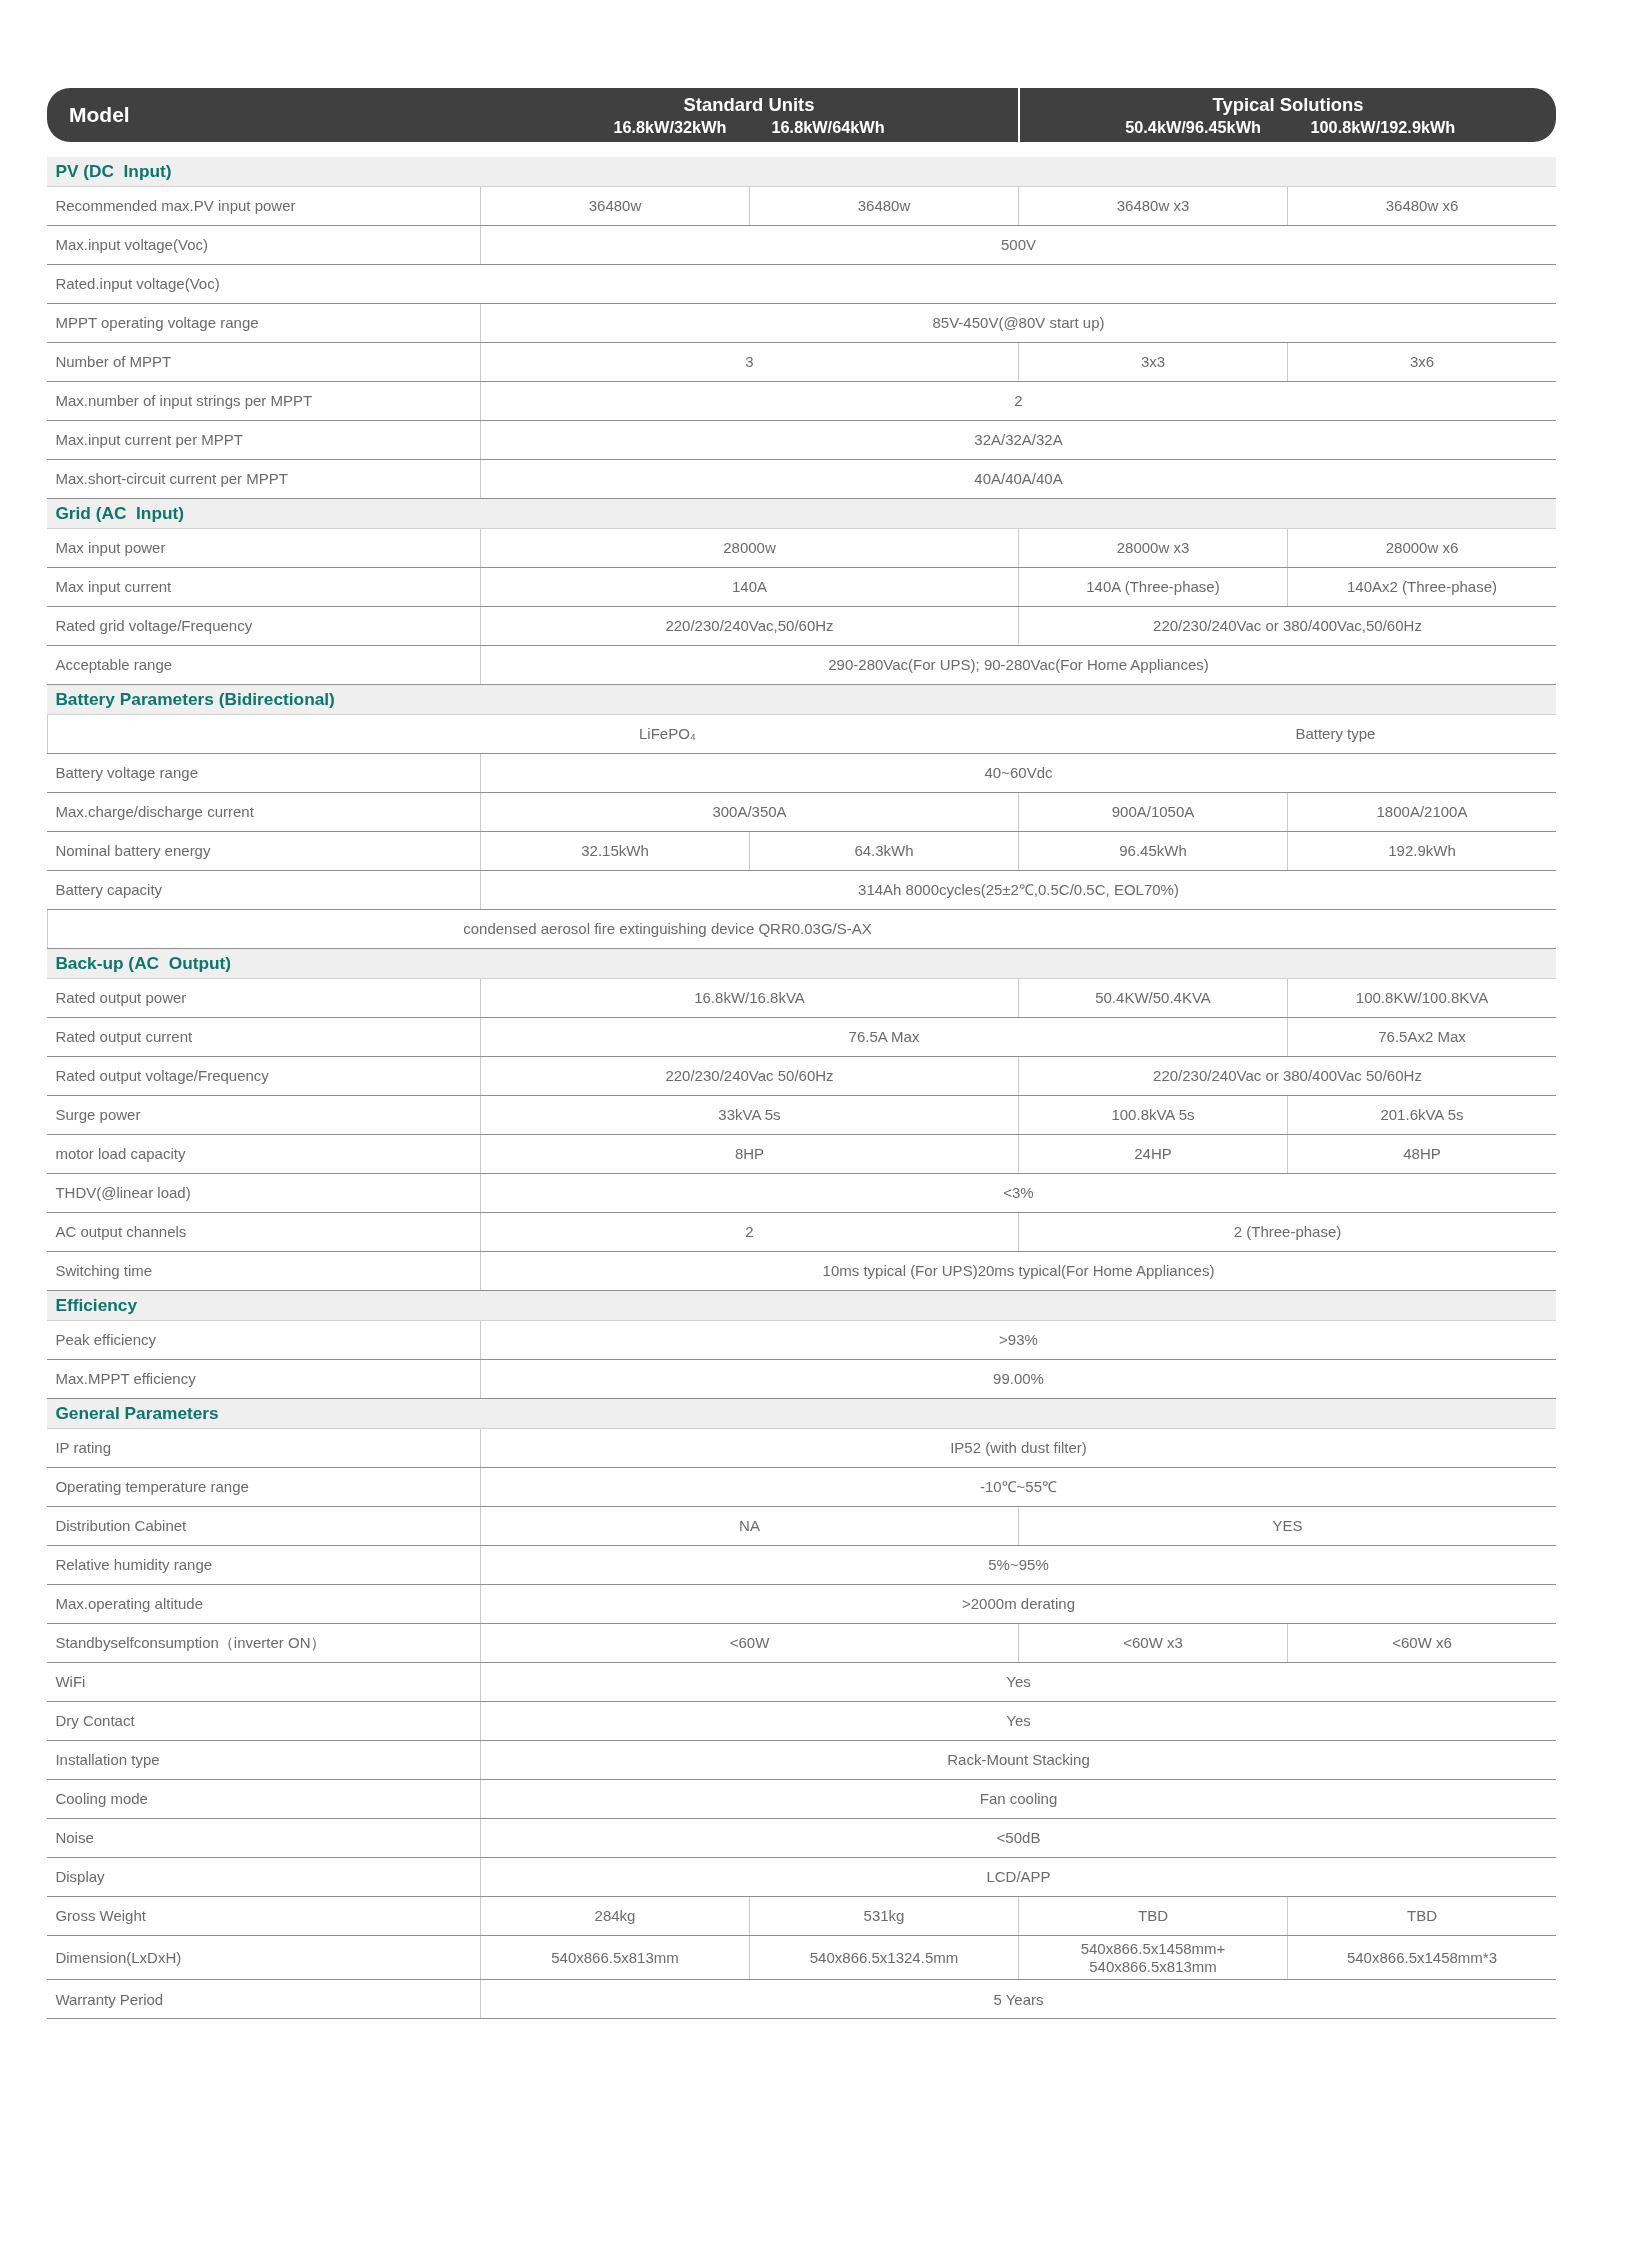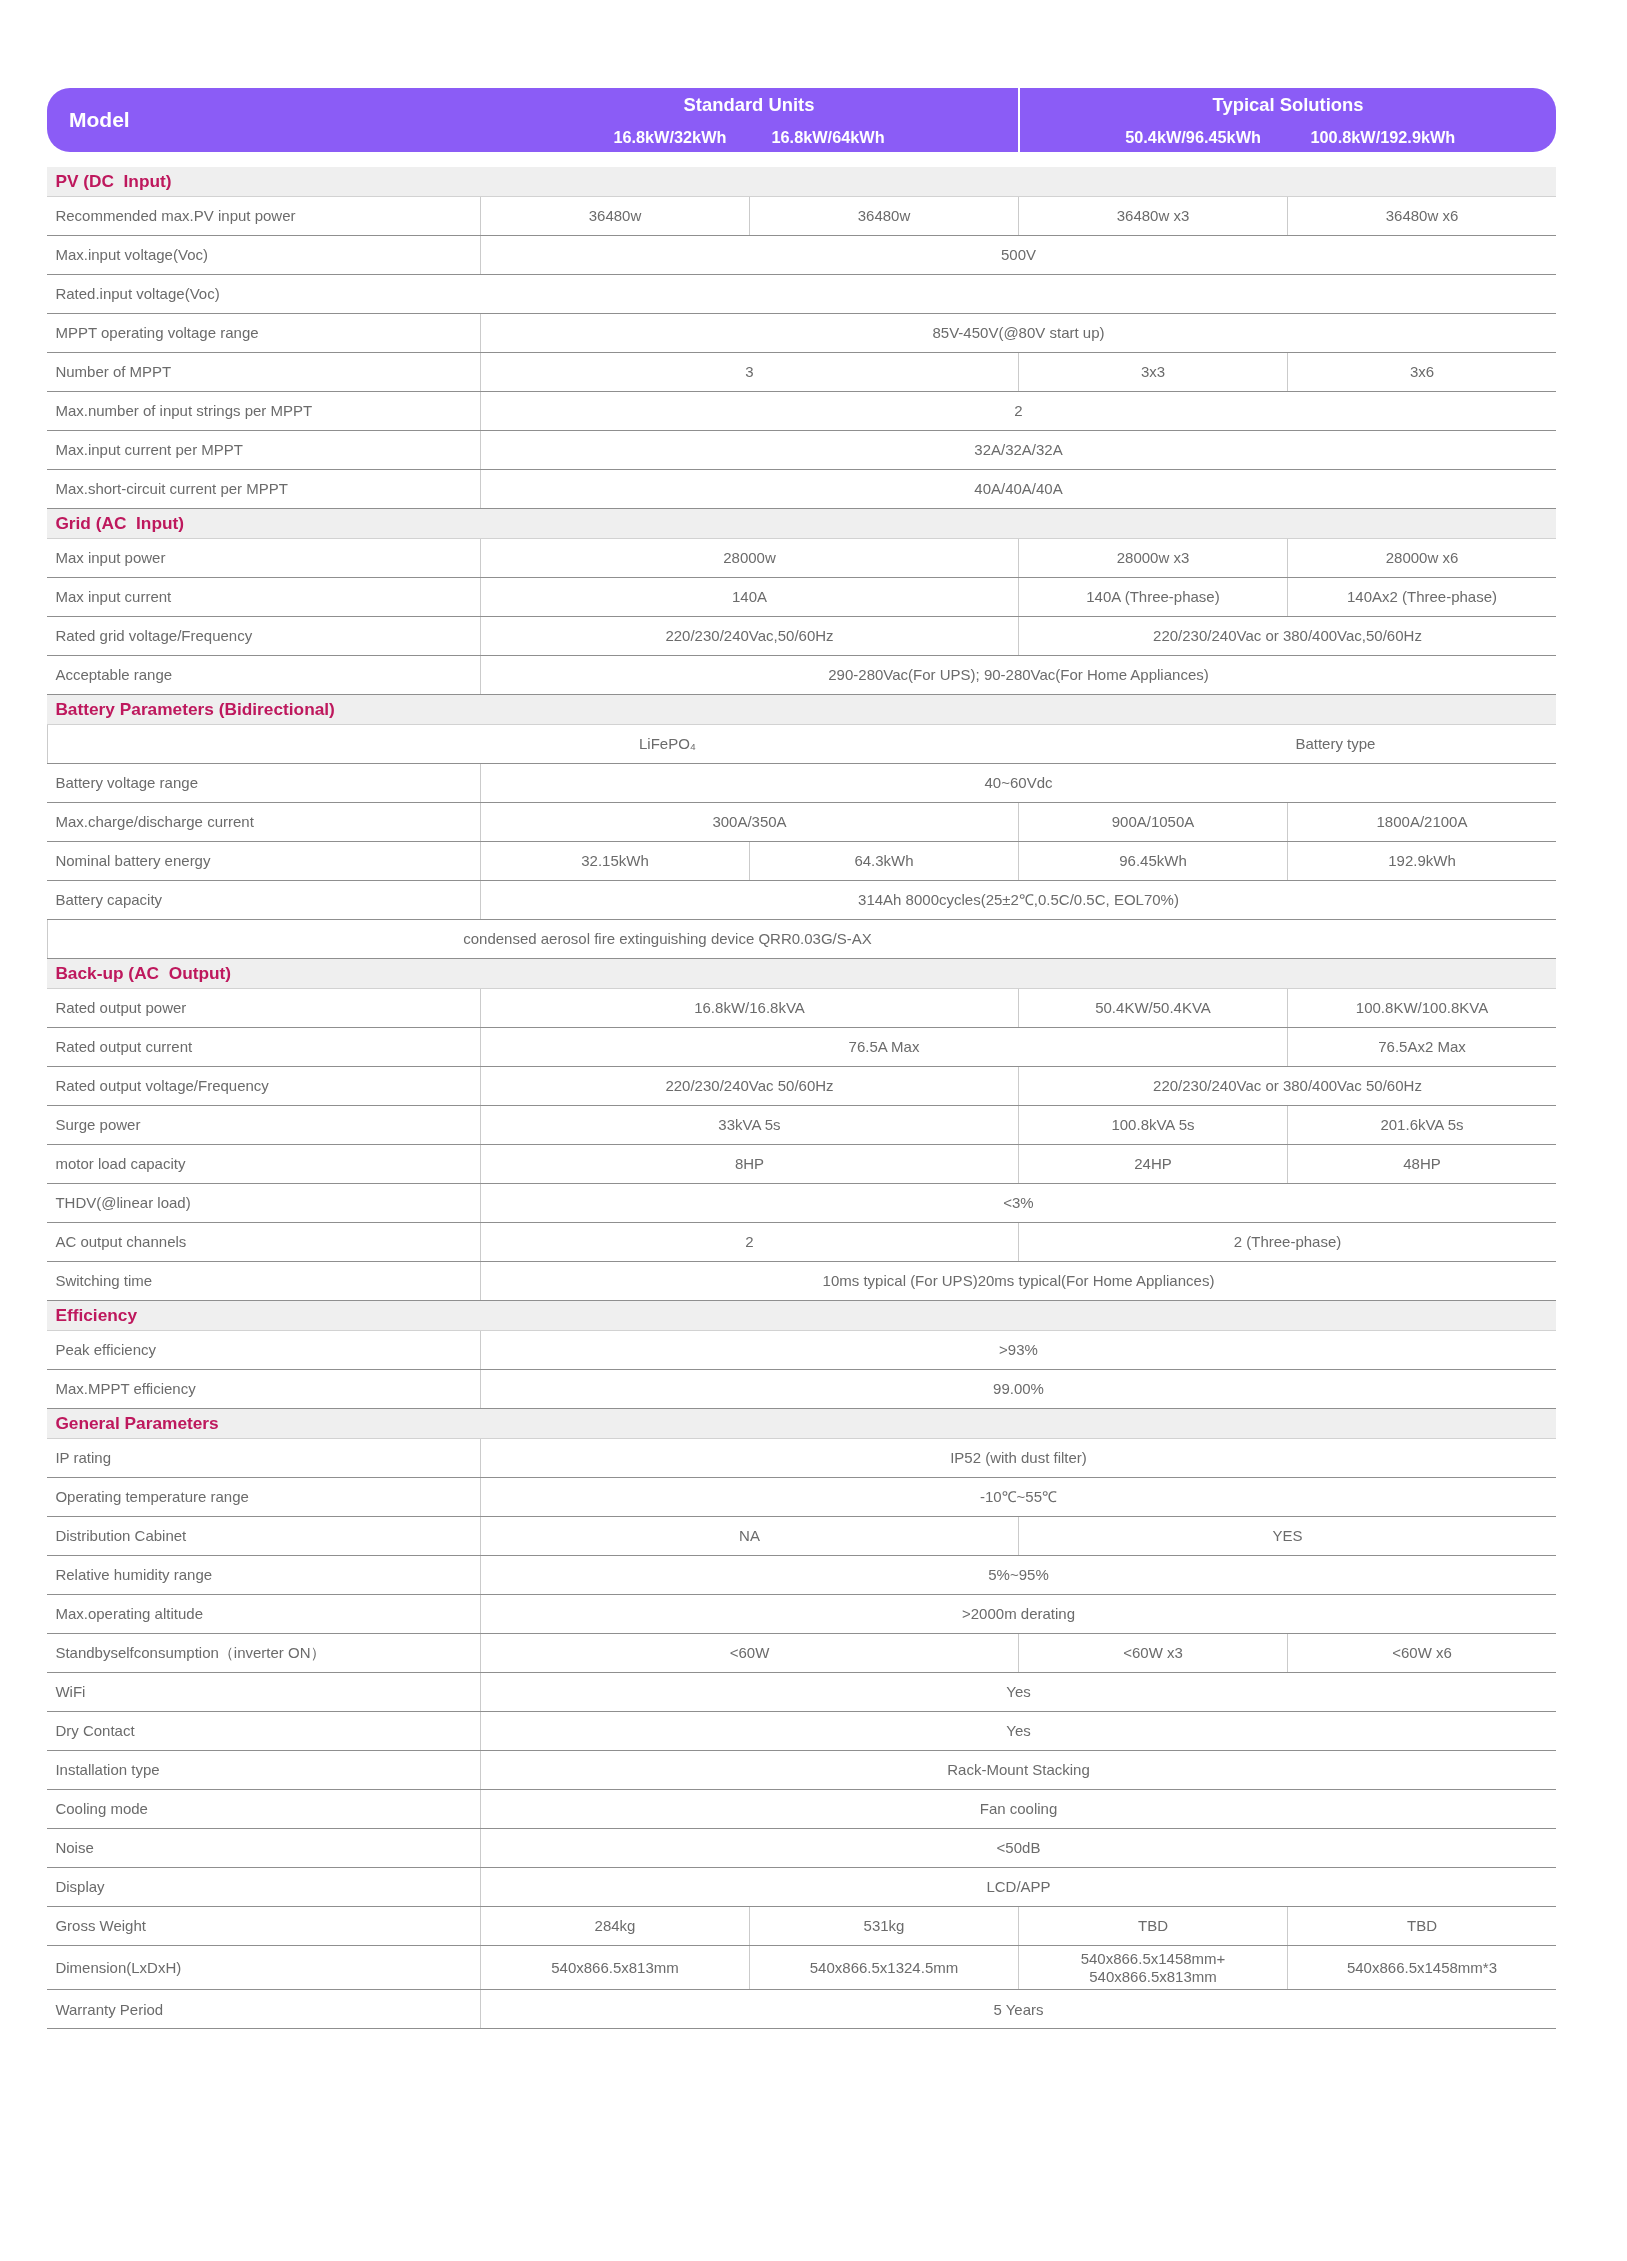--- a/index.html
+++ b/index.html
@@ -8,22 +8,22 @@
     background:#ffffff;
     font-family:"Liberation Sans", sans-serif;
     position:relative;
   }
   .sheet { position:absolute; left:47px; top:88px; width:1509px; }
 
   
   .thead {
     display:grid;
     grid-template-columns:433px 1fr 1fr 1fr 1fr;
-    background:#8b5cf6;
-    height:64px;
+    background:#404040;
+    height:54px;
     color:#ffffff;
     border-radius:23px;
   }
   .model-cell {
     grid-column:1;
     display:flex; align-items:center;
     padding-left:22px;
     font-size:21px; font-weight:bold;
   }
   .group {
@@ -39,21 +39,21 @@
 
   .head-gap { height:14.7px; background:#ffffff; }
 
   
   .section-band {
     background:#EFEFEF;
     min-height:29px;
     display:flex; align-items:center;
     padding-left:8.4px;
     font-size:17.3px; font-weight:bold;
-    color:#be185d;
+    color:#0f766e;
     border-bottom:1px solid #d2d2d2;
     white-space:pre-wrap;
   }
 
   
   .row {
     display:grid;
     grid-template-columns:433px 1fr 1fr 1fr 1fr;
     border-bottom:1px solid #8f8f8f;
     min-height:38px;

